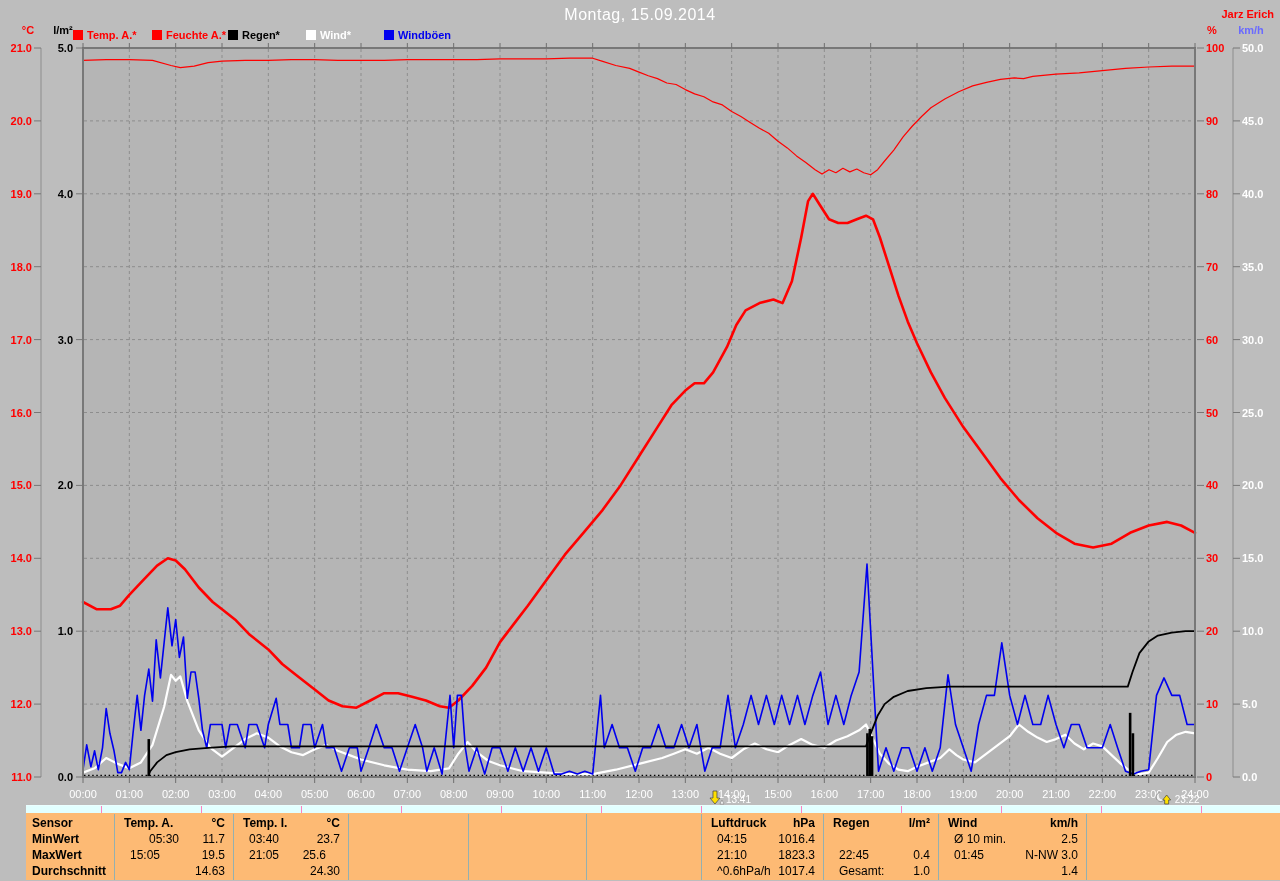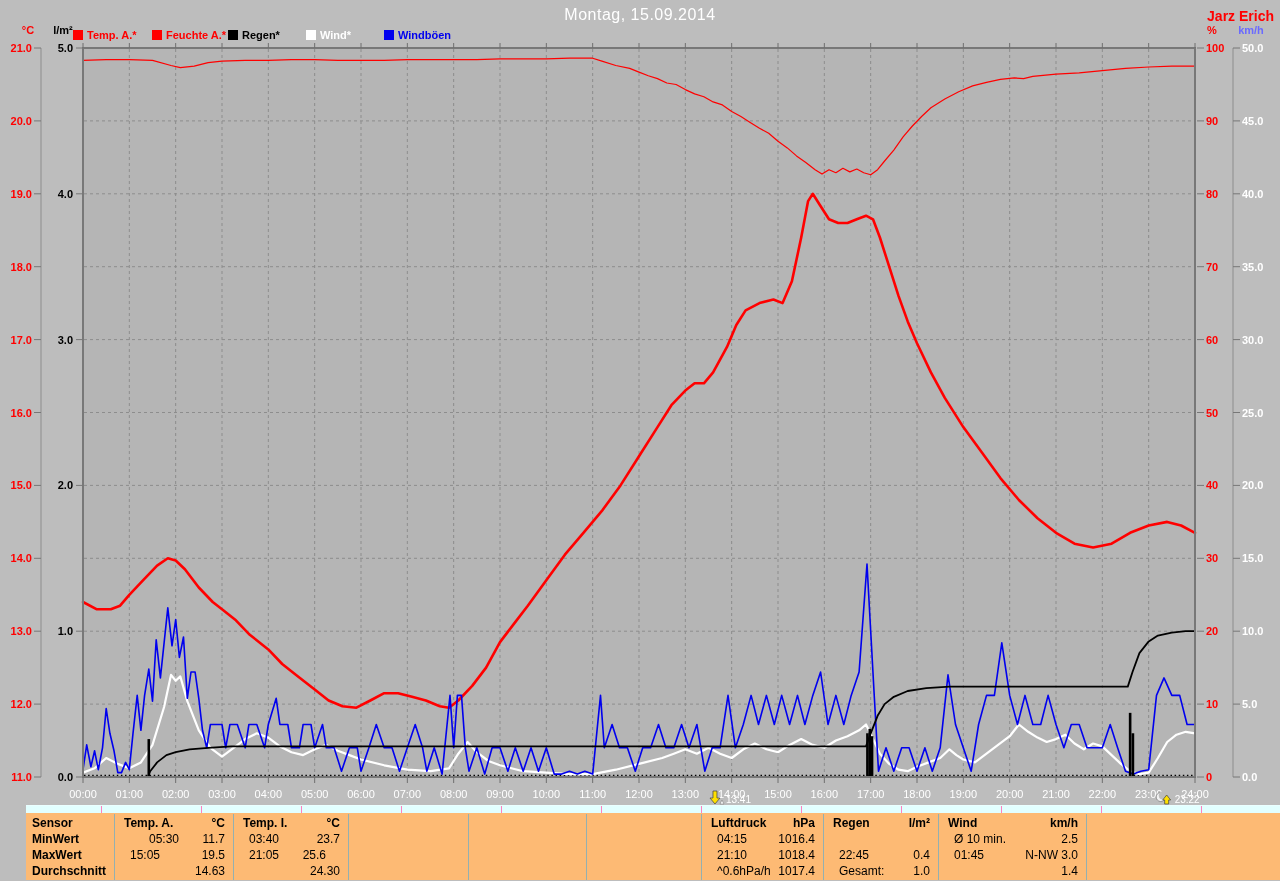--- a/index.html
+++ b/index.html
@@ -1,20 +1,20 @@
 <!DOCTYPE html>
 <html><head>
 <meta charset="utf-8">
 <style>
   html,body{margin:0;padding:0;background:#808080;}
   .screen{position:relative;width:1280px;height:881px;background:#bdbdbd;
           font-family:"Liberation Sans",sans-serif;overflow:hidden;}
   .title{position:absolute;top:6px;left:0;right:0;text-align:center;color:#ffffff;
          font-size:16px;letter-spacing:.5px;}
-  .author{position:absolute;top:8px;right:6px;color:#ff0000;font-size:14px;font-weight:700;}
+  .author{position:absolute;top:8px;right:6px;color:#ff0000;font-size:11px;font-weight:700;}
   .unit{position:absolute;top:24px;height:14px;font-size:11px;font-weight:700;text-align:center;}
   .unit-c{left:8px;width:40px;color:#ff0000;}
   .unit-lm2{left:40px;width:46px;color:#000000;}
   .unit-pct{left:1192px;width:40px;color:#ff0000;}
   .unit-kmh{left:1228px;width:46px;color:#6a6aff;}
   #legend{position:absolute;top:29px;left:0;height:16px;width:700px;}
   .legend-item{position:absolute;top:0;height:14px;cursor:default;}
   .legend-swatch{position:absolute;top:1px;left:0;width:10px;height:10px;}
   .legend-label{position:absolute;left:14px;top:0;font-size:11px;font-weight:700;white-space:nowrap;}
   #chart{position:absolute;top:0;left:0;z-index:2;pointer-events:none;}
@@ -318,21 +318,21 @@
       <div class="tcell " style="left: 223px; top: 26px; width: 45px;">03:40</div>
       <div class="tcell r" style="left: 242px; top: 26px; width: 72px;">23.7</div>
       <div class="tcell " style="left: 223px; top: 42px; width: 45px;">21:05</div>
       <div class="tcell r" style="left: 228px; top: 42px; width: 72px;">25.6</div>
       <div class="tcell r" style="left: 242px; top: 58px; width: 72px;">24.30</div>
       <div class="tcell b" style="left: 685px; top: 10px; width: 62px;">Luftdruck</div>
       <div class="tcell b r" style="left: 745px; top: 10px; width: 44px;">hPa</div>
       <div class="tcell " style="left: 691px; top: 26px; width: 52px;">04:15</div>
       <div class="tcell r" style="left: 717px; top: 26px; width: 72px;">1016.4</div>
       <div class="tcell " style="left: 691px; top: 42px; width: 52px;">21:10</div>
-      <div class="tcell r" style="left: 717px; top: 42px; width: 72px;">1018.4</div>
+      <div class="tcell r" style="left: 717px; top: 42px; width: 72px;">1823.3</div>
       <div class="tcell " style="left: 691px; top: 58px; width: 52px;">^0.6hPa/h</div>
       <div class="tcell r" style="left: 717px; top: 58px; width: 72px;">1017.4</div>
       <div class="tcell b" style="left: 807px; top: 10px; width: 55px;">Regen</div>
       <div class="tcell b r" style="left: 860px; top: 10px; width: 44px;">l/m²</div>
       <div class="tcell " style="left: 813px; top: 42px; width: 45px;">22:45</div>
       <div class="tcell r" style="left: 832px; top: 42px; width: 72px;">0.4</div>
       <div class="tcell " style="left: 813px; top: 58px; width: 45px;">Gesamt:</div>
       <div class="tcell r" style="left: 832px; top: 58px; width: 72px;">1.0</div>
       <div class="tcell b" style="left: 922px; top: 10px; width: 88px;">Wind</div>
       <div class="tcell b r" style="left: 1008px; top: 10px; width: 44px;">km/h</div>

